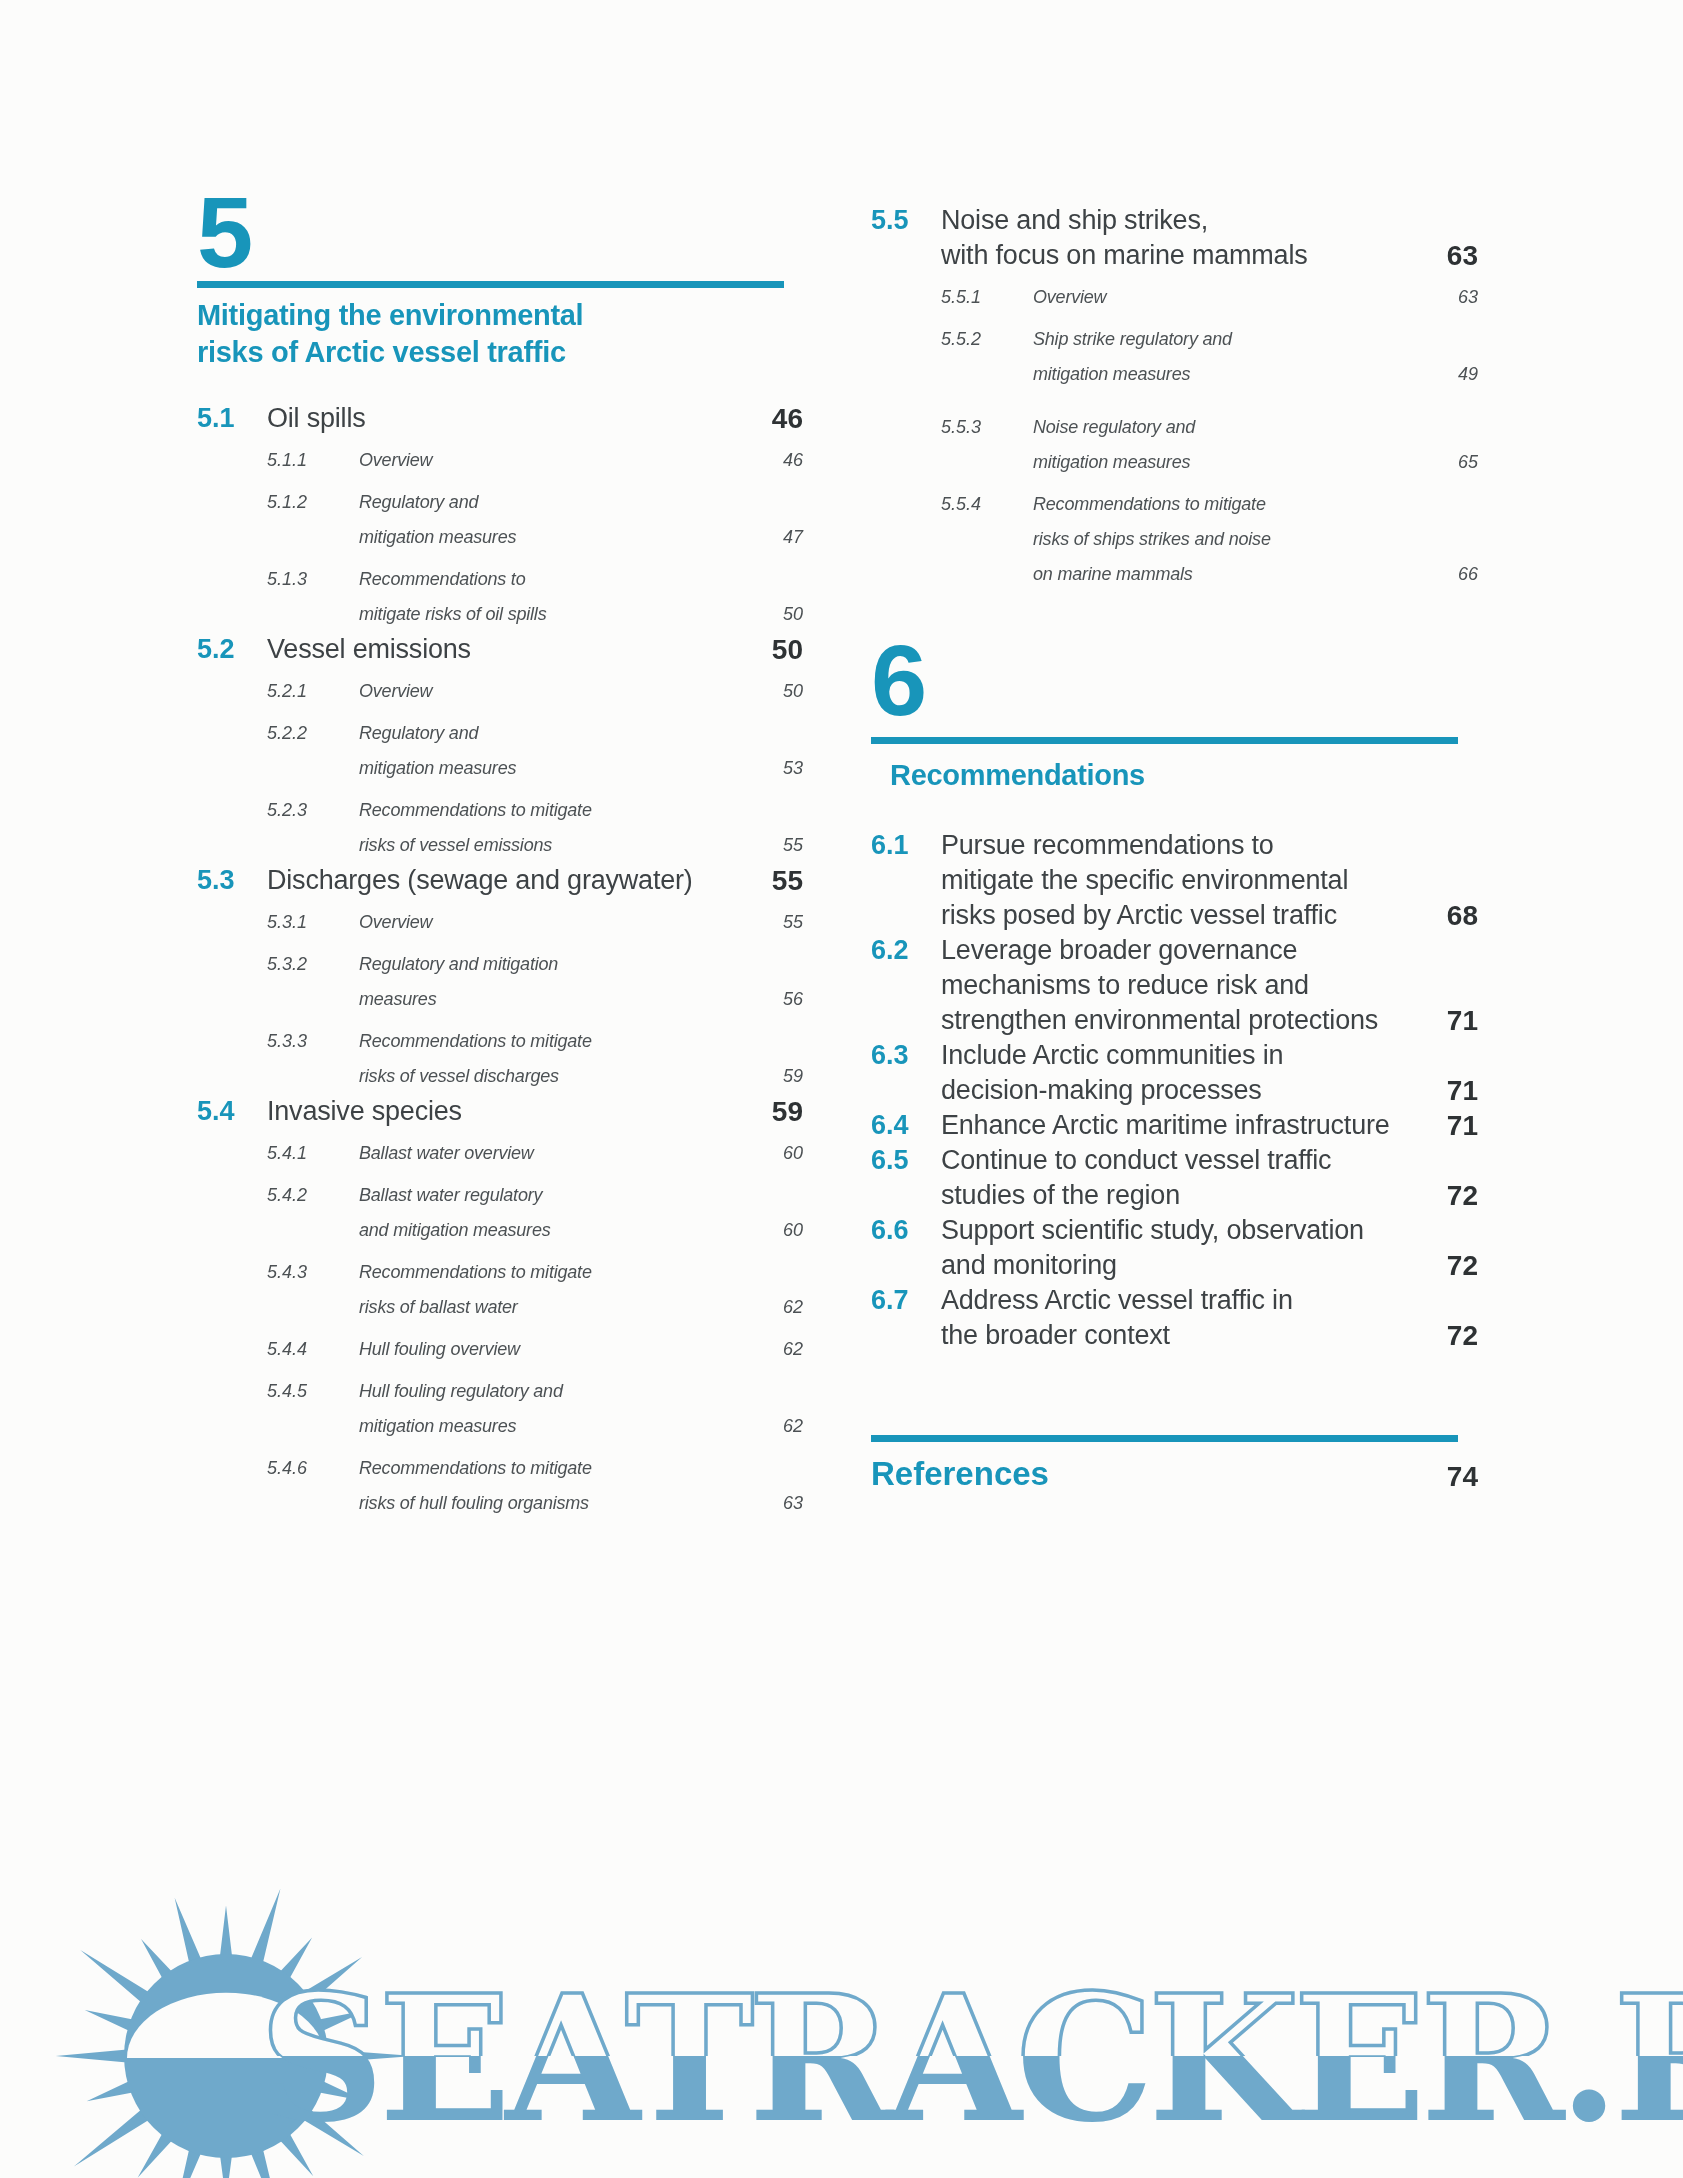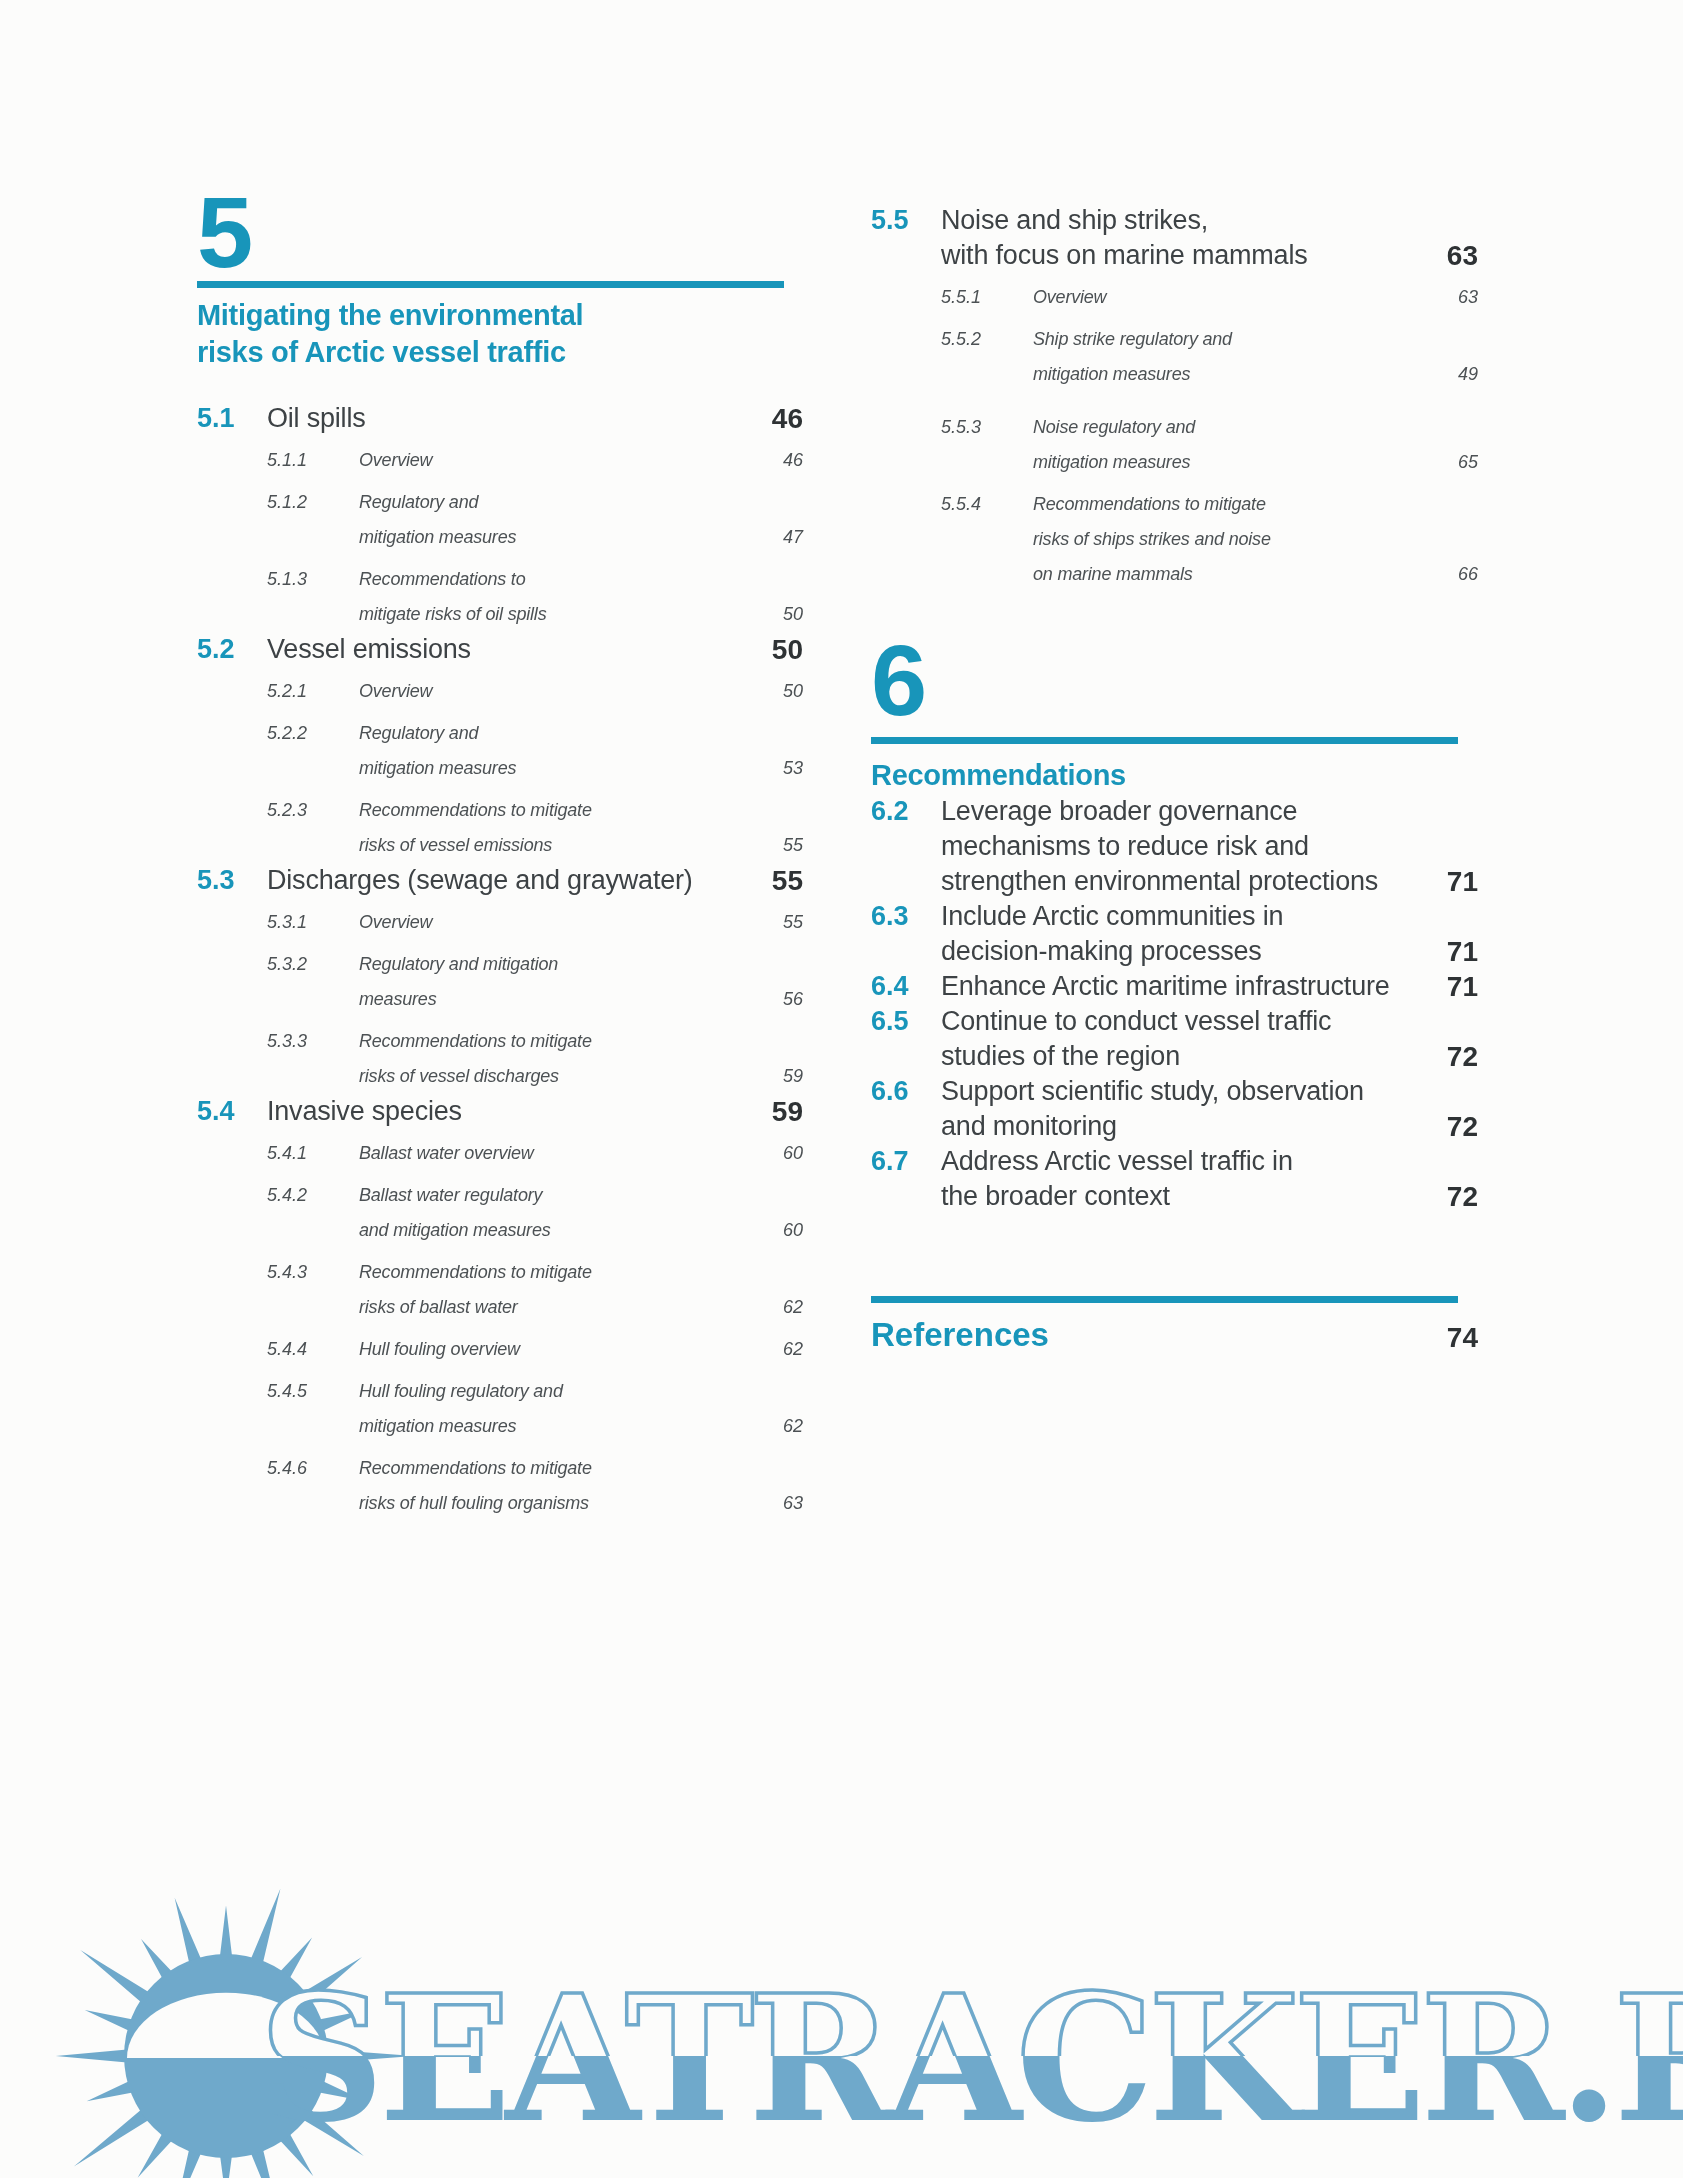--- a/index.html
+++ b/index.html
@@ -30,21 +30,21 @@
   .lvl2 { margin-top:7px; padding-left:70px; font-size:18px; line-height:35px;
           font-style:italic; color:#4c5154; }
   .lvl2 .num { flex:0 0 92px; }
 
   .first { margin-top:30px; }
   #row-55 { margin-top:0; }
   .gap-lg { margin-top:18px; }
 
   #ch6-num  { margin-top:53px; }
   #ch6-rule { margin-top:21px; }
-  #ch6-title{ margin-top:13px; }
+  #ch6-title{ margin-top:13px;margin-left:19px; }
   #row-61   { margin-top:34px; }
 
   #refs-rule { margin-top:82px; height:7px; background:var(--accent); width:587px; }
   #refs-row  { margin-top:13px; display:flex; align-items:flex-end; }
   .refs-label{ flex:1 1 auto; font-size:33px; font-weight:bold; color:var(--accent); }
   .refs-pg   { font-size:28px; font-weight:bold; color:#2e3234; }
 
   .footer { position:absolute; left:0; top:2082px; width:1614px; text-align:right;
             font-size:22px; color:#a5a5a5; z-index:3; }
   .footer .sep  { margin-left:20px; color:#bdbdbd; }
@@ -211,20 +211,27 @@
       <span class="txt">Recommendations to mitigate
 risks of ships strikes and noise
 on marine mammals</span>
       <span class="pg">66</span>
     </div>
 
     <div class="ch-num" id="ch6-num">6</div>
     <div class="ch-rule" id="ch6-rule"></div>
     <div class="ch-title" id="ch6-title">Recommendations</div>
 
+    <div class="row lvl1" id="row-61">
+      <span class="num">6.1</span>
+      <span class="txt">Pursue recommendations to
+mitigate the specific environmental
+risks posed by Arctic vessel traffic</span>
+      <span class="pg">68</span>
+    </div>
     <div class="row lvl1">
       <span class="num">6.2</span>
       <span class="txt">Leverage broader governance
 mechanisms to reduce risk and
 strengthen environmental protections</span>
       <span class="pg">71</span>
     </div>
     <div class="row lvl1">
       <span class="num">6.3</span>
       <span class="txt">Include Arctic communities in

